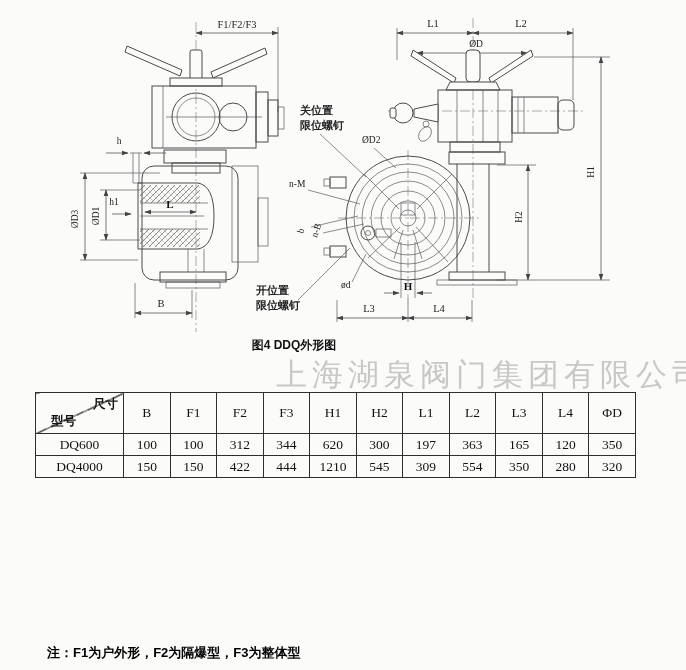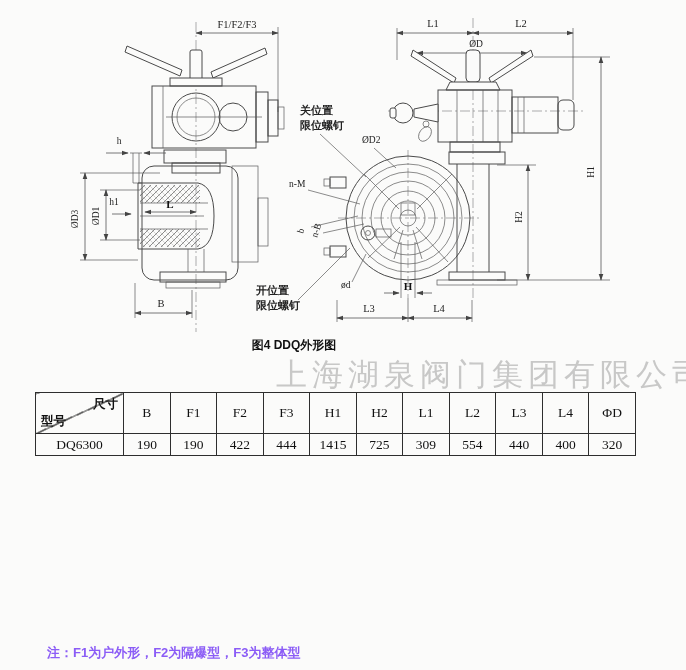--- a/index.html
+++ b/index.html
@@ -30,23 +30,23 @@
      font:13.5px "Liberation Serif",serif;color:#111;}
   thead th{height:40px;font:13.5px "Liberation Serif",serif;}
   col.c-model{width:88px;}
   tbody td{height:21px;}
   tr.tall td{height:34px;}
   td.model div{line-height:16px;}
   th.corner{position:relative;
      background-image:linear-gradient(to bottom right,transparent calc(50% - .6px),
         #2e2e2e calc(50% - .6px),#2e2e2e calc(50% + .6px),transparent calc(50% + .6px));}
   th.corner .c-top{position:absolute;right:5px;top:3px;font:600 12.5px "Liberation Sans",sans-serif;}
-  th.corner .c-bot{position:absolute;left:5px;bottom:3px;font:600 12.5px "Liberation Sans",sans-serif;}
+  th.corner .c-bot{position:absolute;left:15px;bottom:3px;font:600 12.5px "Liberation Sans",sans-serif;}
   #tbl-note{position:absolute;left:47px;top:644px;font:bold 13px "Liberation Sans",sans-serif;
-     color:#8b5cf6;z-index:2;}
+     color:#000000;z-index:2;}
 </style>
 </head>
 <body>
 
 <div id="page">
 
   <svg id="fig" width="686" height="358" viewBox="0 0 686 358">
     <defs>
       <marker id="ar" viewBox="0 0 10 10" refX="9" refY="5" markerWidth="9" markerHeight="9" orient="auto-start-reverse">
           <path d="M0,1.6 L10,5 L0,8.4 Z" fill="#444"></path>
@@ -244,32 +244,48 @@
             <th>L1</th>
             <th>L2</th>
             <th>L3</th>
             <th>L4</th>
             <th>ΦD</th>
           </tr>
       </thead>
       <tbody>
           <tr>
             <td class="model">
-              <div>DQ6300</div>
+              <div>DQ600</div>
             </td>
-            <td>190</td>
-            <td>190</td>
+            <td>100</td>
+            <td>100</td>
+            <td>312</td>
+            <td>344</td>
+            <td>620</td>
+            <td>300</td>
+            <td>197</td>
+            <td>363</td>
+            <td>165</td>
+            <td>120</td>
+            <td>350</td>
+          </tr>
+          <tr>
+            <td class="model">
+              <div>DQ4000</div>
+            </td>
+            <td>150</td>
+            <td>150</td>
             <td>422</td>
             <td>444</td>
-            <td>1415</td>
-            <td>725</td>
+            <td>1210</td>
+            <td>545</td>
             <td>309</td>
             <td>554</td>
-            <td>440</td>
-            <td>400</td>
+            <td>350</td>
+            <td>280</td>
             <td>320</td>
           </tr>
         </tbody>
     </table>
   </div>
 
   <div id="tbl-note">注：F1为户外形，F2为隔爆型，F3为整体型</div>
 </div>
 
 </body></html>

